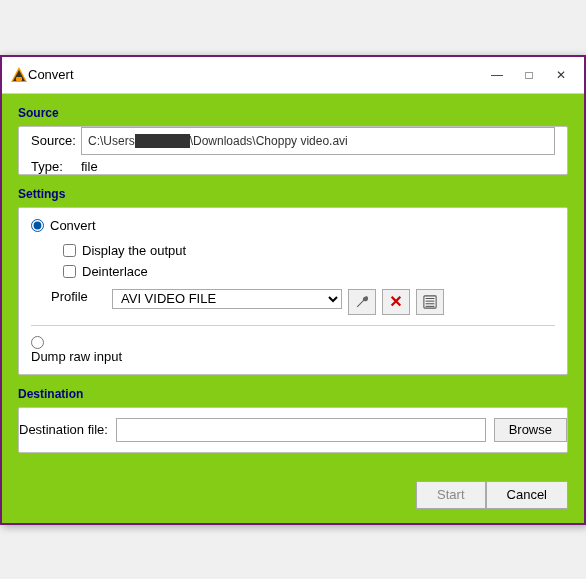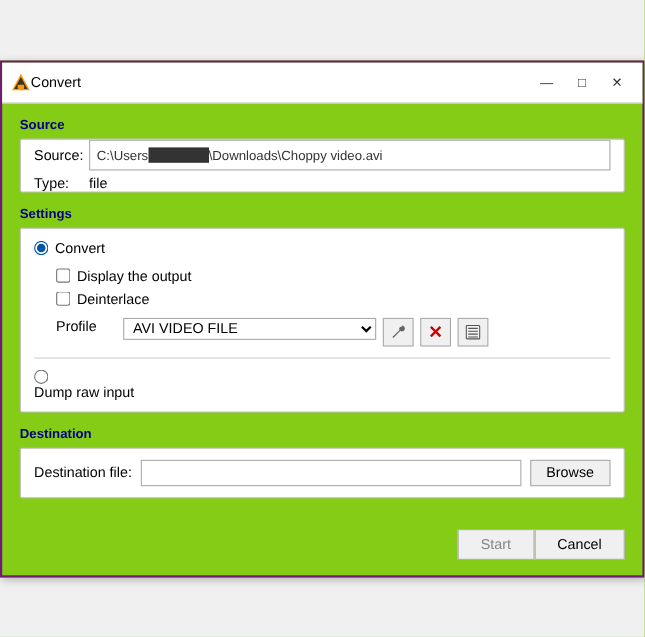--- a/index.html
+++ b/index.html
@@ -128,21 +128,21 @@
       margin-bottom: 10px;
     }
     .radio-row input[type="radio"] {
       margin-right: 6px;
       accent-color: #0055a5;
     }
 
     .checkbox-row {
       display: flex;
       align-items: center;
-      margin-left: 20px;
+      margin-left: 32px;
       margin-bottom: 6px;
     }
     .checkbox-row input[type="checkbox"] {
       margin-right: 6px;
     }
 
     .profile-row {
       display: flex;
       align-items: flex-start;
       margin: 10px 0 10px 20px;
@@ -179,21 +179,21 @@
       margin-top: 8px;
       flex-direction: column;
     }
     .dump-row input[type="radio"] {
       margin-right: 6px;
     }
 
     .destination-section {
       border: 1px solid #c0c0c0;
       border-radius: 2px;
-      padding: 10px 12px;
+      padding: 10px 0;
       margin-bottom: 12px;
       background: #ffffff;
     }
 
     .dest-row {
       display: flex;
       align-items: center;
       gap: 8px;
     }
     .dest-row label {

